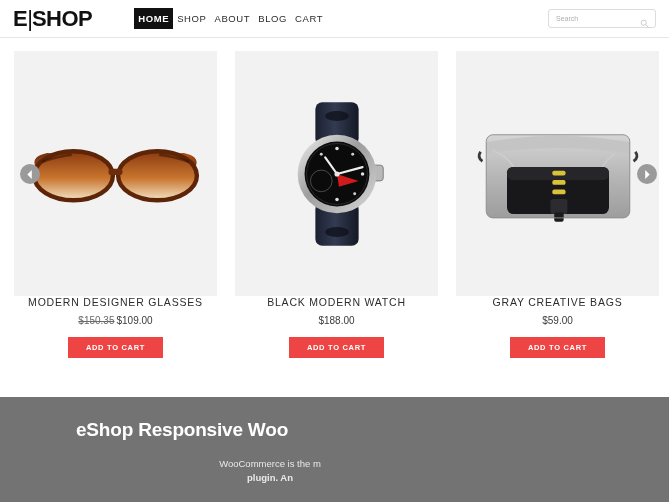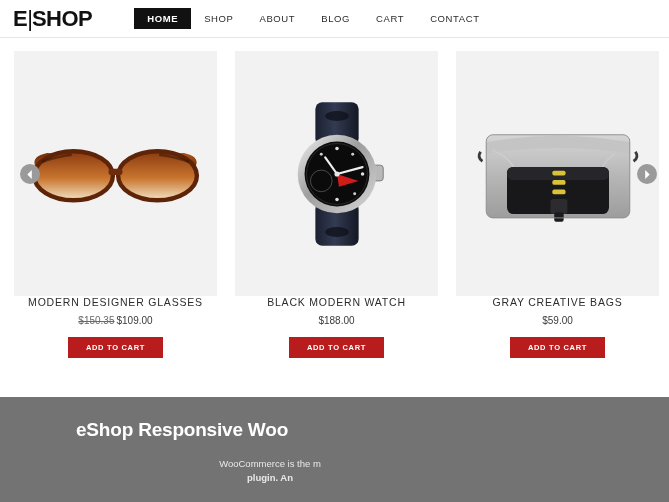--- a/index.html
+++ b/index.html
@@ -28,21 +28,21 @@
     line-height: 1;
     white-space: nowrap;
   }
   .logo .bar { font-weight: 400; letter-spacing: -1px; }
 
   .main-nav { display: flex; align-items: center; margin-left: 42px; gap: 0px; }
   .nav-item {
     font-size: 9.5px;
     letter-spacing: 0.6px;
     color: #2b2b2b;
-    padding: 5px 13px;
+    padding: 5px 4px;
     white-space: nowrap;
     cursor: pointer;
   }
   .nav-item.active { background: #111111; color: #ffffff; font-weight: bold; }
 
   .search-wrap {
     position: absolute; right: 13px; top: 9px;
     width: 108px; height: 19px;
     border: 1px solid #dcdcdc;
     border-radius: 3px;
@@ -78,21 +78,21 @@
     font-size: 10.5px;
     letter-spacing: 0.8px;
     color: #2d2d2d;
   }
   .price-row { text-align: center; margin-top: 7px; font-size: 10px; color: #3a3a3a; }
   .price-old { text-decoration: line-through; color: #6a6a6a; margin-right: 2px; }
   .price-new { color: #3a3a3a; text-align: right; }
   .atc-wrap { text-align: center; margin-top: 10px; }
   .add-to-cart {
     display: inline-block;
-    background: #b91c1c; color: #ffffff;
+    background: #ef4444; color: #ffffff;
     font-size: 7.5px; font-weight: bold; letter-spacing: 0.7px;
     padding: 6px 18px;
     border: none; cursor: pointer;
     font-family: "Liberation Sans", sans-serif;
   }
 
   .carousel-arrow {
     position: absolute; top: 126px;
     width: 20px; height: 20px; border-radius: 50%;
     background: #9a9a9a;
@@ -132,23 +132,31 @@
     <div class="logo">
       <span>E</span><span class="bar">|</span><span>SHOP</span>
     </div>
 
     <nav class="main-nav">
       <div class="nav-item active">HOME</div>
       <div class="nav-item">SHOP</div>
       <div class="nav-item">ABOUT</div>
       <div class="nav-item">BLOG</div>
       <div class="nav-item">CART</div>
-      <div class="nav-item">CONTACT</div>
     </nav>
 
+    <div class="search-wrap">
+      <input class="search-input" type="text" placeholder="Search" style="">
+      <span class="search-icon">
+        <svg width="9" height="9" viewBox="0 0 16 16">
+          <circle cx="6.6" cy="6.6" r="4.6" fill="none" stroke="#777" stroke-width="1.5"></circle>
+          <line x1="10" y1="10" x2="15" y2="15" stroke="#777" stroke-width="1.5"></line>
+        </svg>
+      </span>
+    </div>
   </div>
 
   <div class="products">
 
     <div class="carousel-arrow prev">
       <svg width="8" height="9" viewBox="0 0 8 10">
         <polygon points="6,0 6,10 1,5" fill="#ffffff"></polygon>
       </svg>
     </div>
     <div class="carousel-arrow next">

